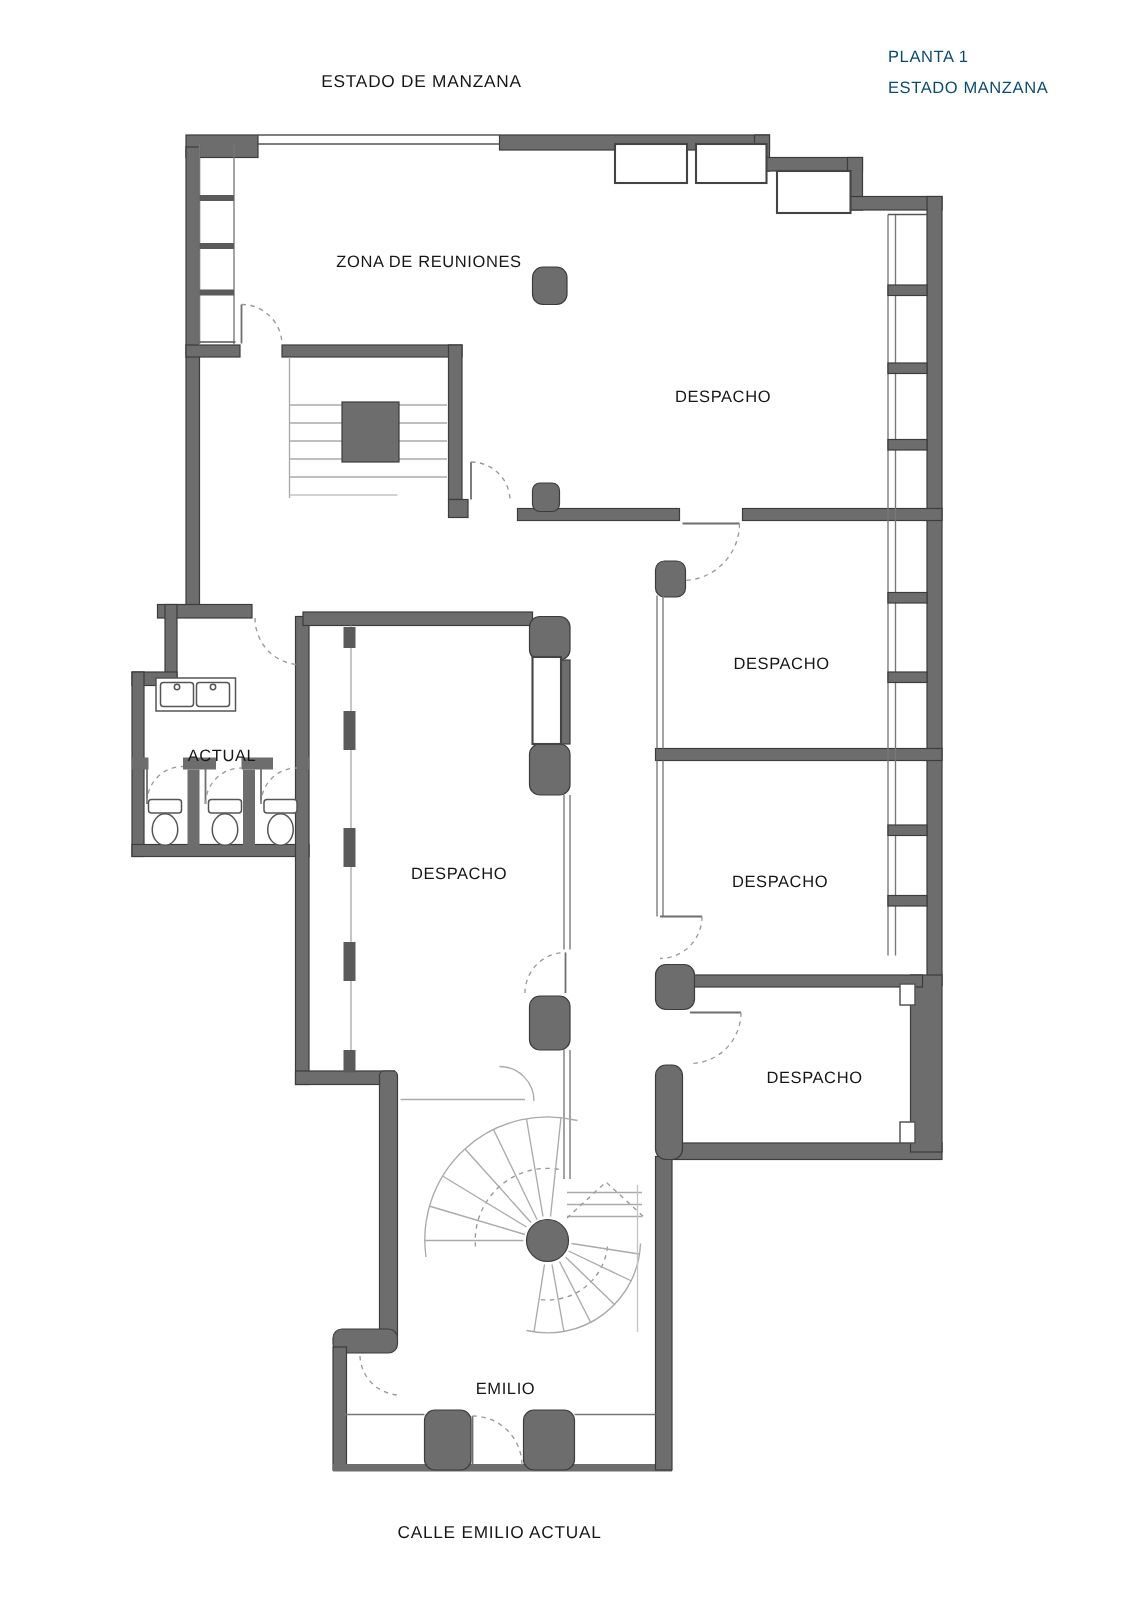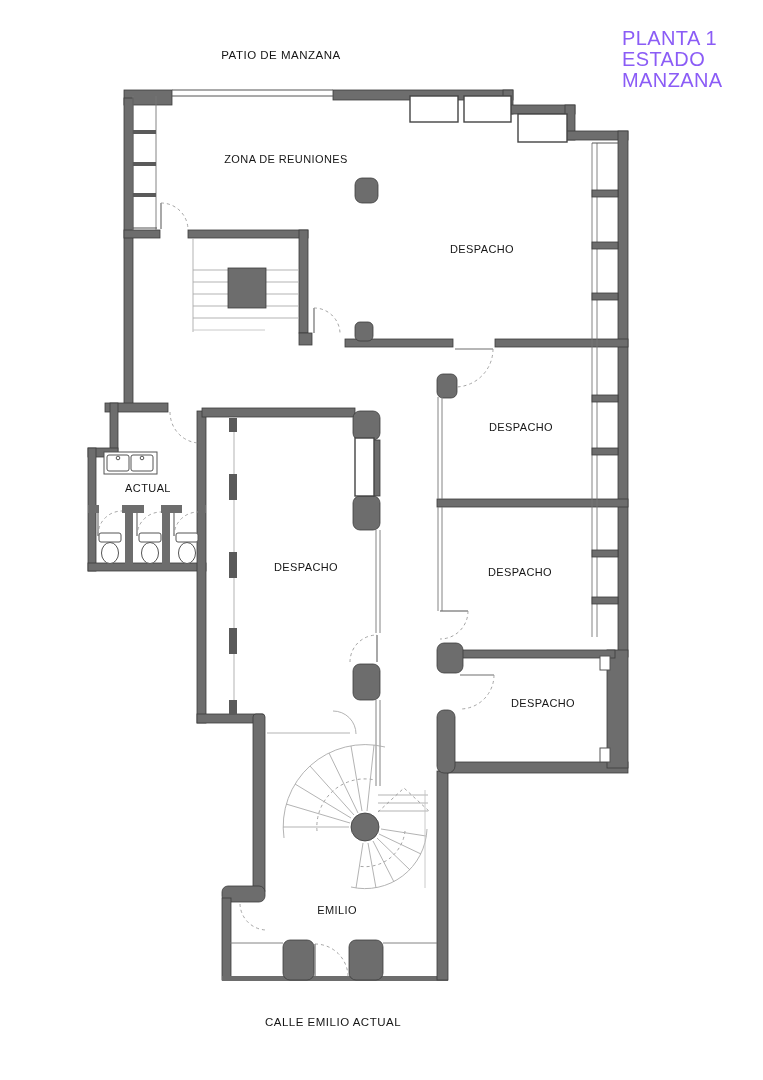--- a/index.html
+++ b/index.html
@@ -11,25 +11,25 @@
   .thin{stroke:var(--thin-line,#555);stroke-width:1;fill:none;}
   .thin2{stroke:#777;stroke-width:.9;fill:none;}
   .light{stroke:var(--light-line,#aaa);stroke-width:.9;fill:none;}
   .lighter{stroke:#c4c4c4;stroke-width:.9;fill:none;}
   .door{stroke:#9a9a9a;stroke-width:.9;fill:none;stroke-dasharray:3 3;}
   .leaf{stroke:#6f6f6f;stroke-width:1.2;fill:none;}
   .fixture{fill:#fff;stroke:#555;stroke-width:1;}
   .whitebox{fill:#fff;stroke:#444;stroke-width:1.4;}
   .dash{fill:#5a5a5a;}
   .room-label{position:absolute;transform:translate(-50%,-50%);font-size:11px;
-              letter-spacing:.4px;color:#161616;white-space:nowrap;}
+              letter-spacing:.4px;color:#161616;white-space:nowrap;margin-top:16px;}
   .ctx-label{position:absolute;transform:translate(-50%,-50%);font-size:11.5px;
              letter-spacing:.5px;color:#161616;white-space:nowrap;}
-  .title-block{position:absolute;left:622px;top:28px;font-size:20px;line-height:21px;
-               letter-spacing:.4px;color:#8b5cf6;}
+  .title-block{position:absolute;left:592px;top:28px;font-size:11px;line-height:21px;
+               letter-spacing:.4px;color:#0c4a6e;}
 </style>
 </head>
 <body>
 
 <div class="canvas">
 
   <svg width="763" height="1080" viewBox="0 0 763 1080">
 
     <g>
       <rect class="wall" x="124" y="90" width="48" height="15"></rect>
@@ -225,21 +225,21 @@
         <ellipse class="fixture" cx="150" cy="553" rx="8.5" ry="10.5"></ellipse>
       </g>
       <g>
         <rect class="fixture" x="176" y="533" width="22" height="9" rx="2"></rect>
         <ellipse class="fixture" cx="187" cy="553" rx="8.5" ry="10.5"></ellipse>
       </g>
       <rect class="wall" x="355" y="178" width="23" height="25" rx="7"></rect>
     </g>
   </svg>
 
-  <div class="ctx-label" style="left:281px;top:55px">PATIO DE MANZANA</div>
+  <div class="ctx-label" style="left:281px;top:55px">ESTADO DE MANZANA</div>
 
   <div class="ctx-label" style="left:333px;top:1022px">CALLE EMILIO ACTUAL</div>
 
   <div class="title-block">
     <div>PLANTA 1</div>
     <div>ESTADO MANZANA</div>
   </div>
 
   <div>
       <div class="room-label" style="left: 286px; top: 159px;">ZONA DE REUNIONES</div>

